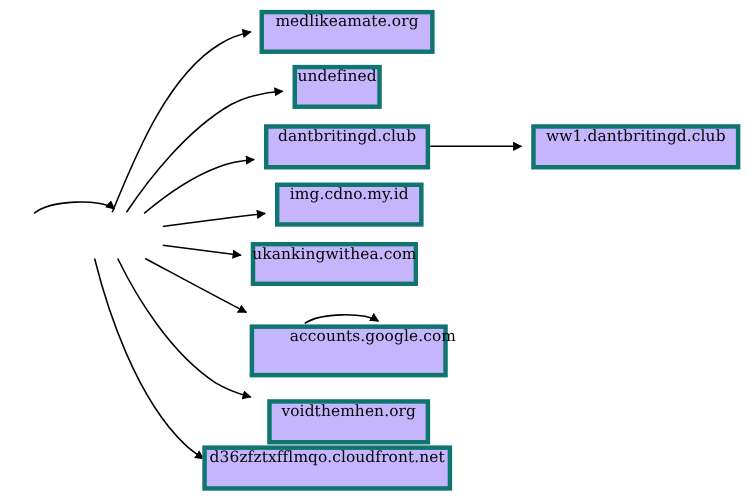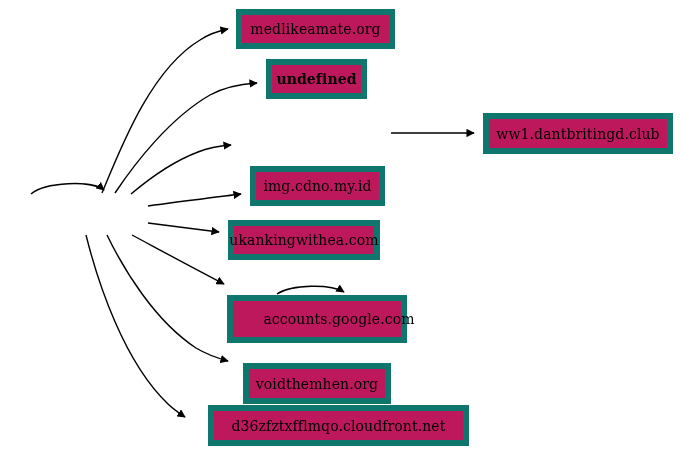--- a/index.html
+++ b/index.html
@@ -21,24 +21,24 @@
     position: absolute;
     left: 0;
     top: 0;
     width: 681px;
     height: 456px;
     pointer-events: none;
   }
   .node {
     position: absolute;
     box-sizing: border-box;
-    border: 6px solid #0f766e;
-    background: #be185d;
+    border: 4px solid #0f766e;
+    background: #c4b5fd;
     display: flex;
-    align-items: center;
+    align-items: flex-start;
     justify-content: center;
     color: #000000;
     white-space: nowrap;
   }
   .node-label {
     font-family: "DejaVu Serif", "Liberation Serif", serif;
     font-size: 14px;
     line-height: 1;
     color: #000000;
     letter-spacing: 0.1px;
@@ -77,42 +77,45 @@
     <path d="M 277,294 C 292,284 331,284 344,292" fill="none" stroke="#000000" stroke-width="1.4" marker-end="url(#arrow)"></path>
 
     <path d="M 391,133 L 474,133" fill="none" stroke="#000000" stroke-width="1.4" marker-end="url(#arrow)"></path>
   </svg>
 
 
   <div class="node" style="left:236px; top:9px; width:159px; height:40px;">
     <span class="node-label">medlikeamate.org</span>
   </div>
 
-  <div class="node" style="left:266px; top:59px; width:101px; height:40px;font-weight:bold;">
+  <div class="node" style="left:266px; top:59px; width:81px; height:40px;">
     <span class="node-label">undefined</span>
   </div>
 
+  <div class="node" style="left:240px; top:113px; width:151px; height:41px;">
+    <span class="node-label">dantbritingd.club</span>
+  </div>
 
   <div class="node" style="left:250px; top:166px; width:135px; height:40px;">
     <span class="node-label">img.cdno.my.id</span>
   </div>
 
   <div class="node" style="left:228px; top:220px; width:152px; height:40px;">
     <span class="node-label">ukankingwithea.com</span>
   </div>
 
   <div class="node" style="left:227px; top:295px; width:180px; height:48px;padding-left:44px;">
     <span class="node-label">accounts.google.com</span>
   </div>
 
   <div class="node" style="left:243px; top:350px; width:148px; height:41px;margin-top:13px;">
     <span class="node-label">voidthemhen.org</span>
   </div>
 
-  <div class="node" style="left:208px; top:405px; width:261px; height:41px;">
+  <div class="node" style="left:184px; top:405px; width:227px; height:41px;">
     <span class="node-label">d36zfztxfflmqo.cloudfront.net</span>
   </div>
 
   <div class="node" style="left:483px; top:113px; width:190px; height:41px;">
     <span class="node-label">ww1.dantbritingd.club</span>
   </div>
 
 </div>
 
 </body></html>

